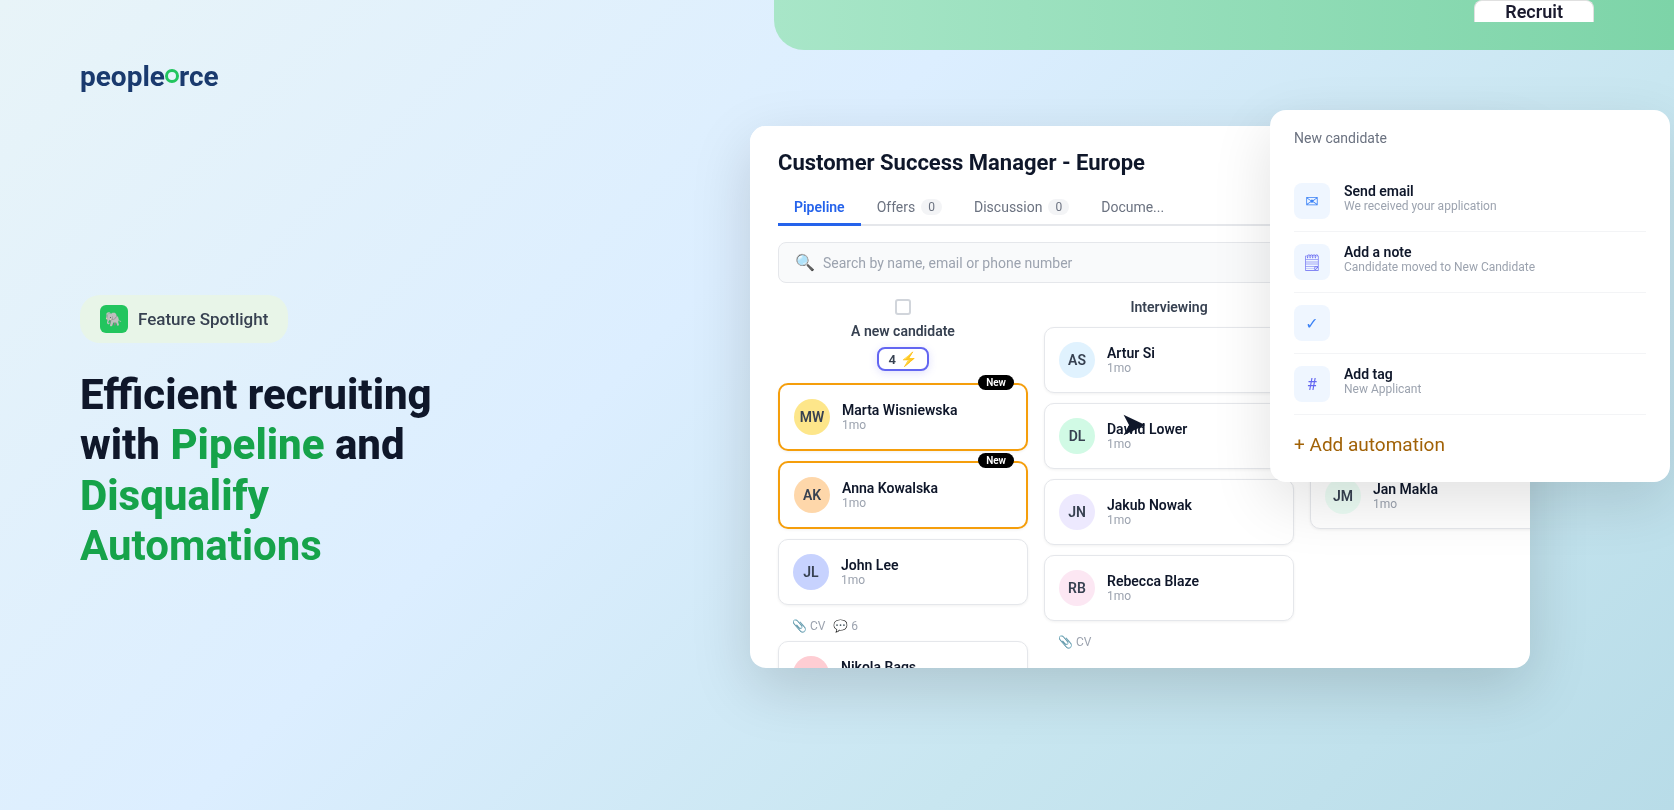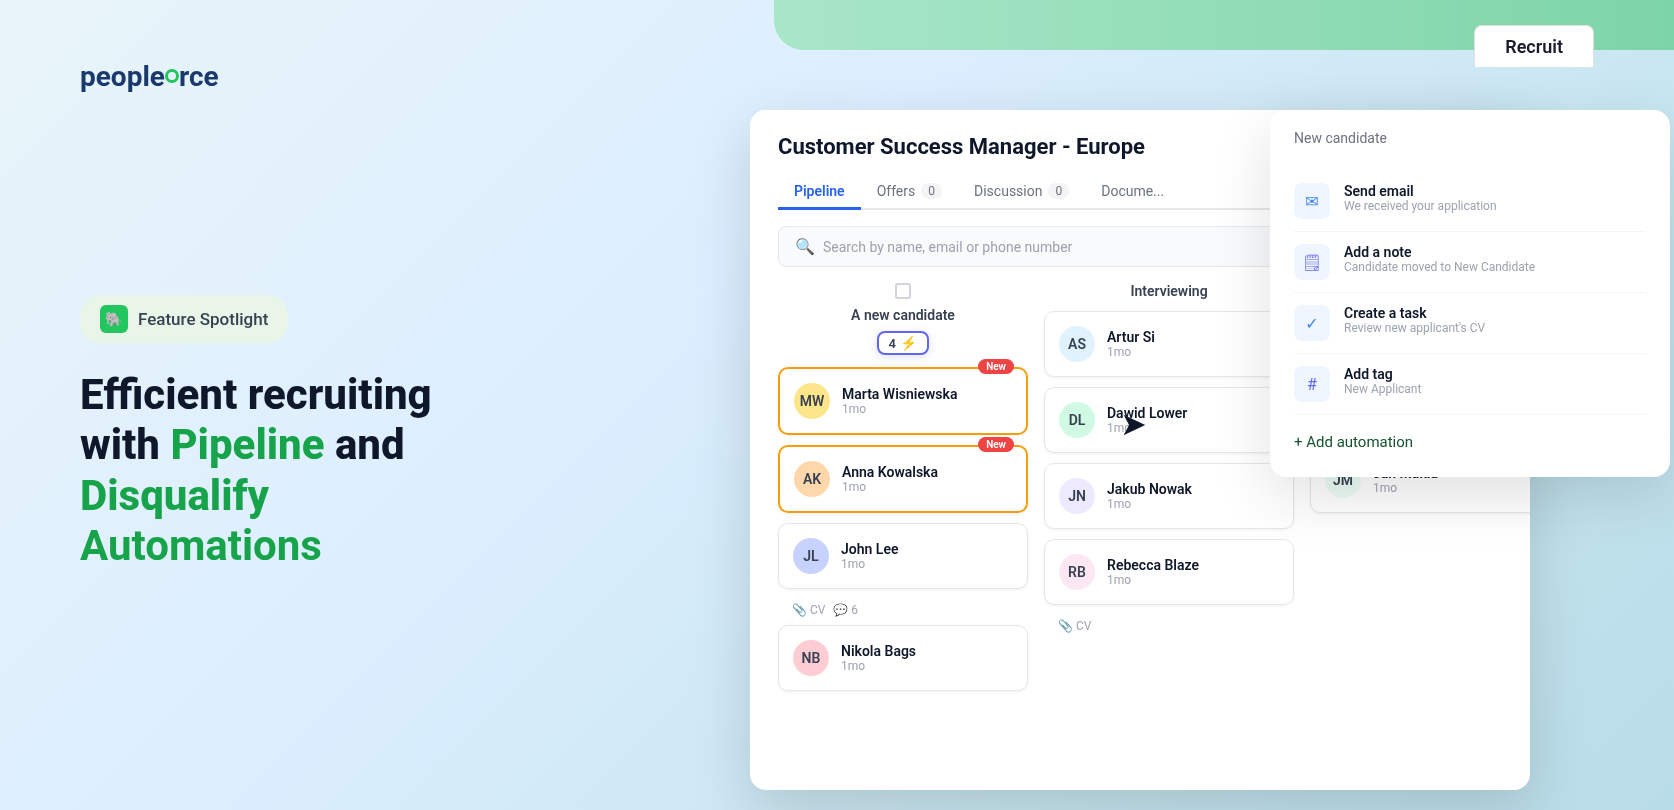--- a/index.html
+++ b/index.html
@@ -23,26 +23,26 @@
       border-radius: 0 0 0 30px;
       display: flex;
       align-items: center;
       justify-content: flex-end;
       padding-right: 60px;
     }
 
     .recruit-tab {
       background: white;
       border-radius: 8px 8px 0 0;
-      padding: 10px 30px;
+      padding: 0 30px;
       font-size: 18px;
       font-weight: 600;
       color: #1a1a2e;
       position: absolute;
-      top: 25px;
+      top: 0;
       right: 80px;
       border: 1px solid #e0e0e0;
       border-bottom: none;
     }
 
     
     .logo {
       position: absolute;
       top: 60px;
       left: 80px;
@@ -124,24 +124,24 @@
     }
     .headline-line4 {
       font-size: 42px;
       font-weight: 700;
       color: #16a34a;
     }
 
     
     .app-window {
       position: absolute;
-      top: 110px;
+      top: 126px;
       left: 750px;
       width: 780px;
-      height: 680px;
+      height: 542px;
       background: white;
       border-radius: 16px;
       box-shadow: 0 20px 60px rgba(0,0,0,0.15);
       overflow: hidden;
     }
 
     .app-header {
       padding: 24px 28px 0;
       background: white;
     }
@@ -255,21 +255,21 @@
       position: relative;
       box-shadow: 0 1px 3px rgba(0,0,0,0.06);
     }
     .candidate-card.new-badge-card {
       border: 2px solid #f59e0b;
     }
     .new-badge {
       position: absolute;
       top: -10px;
       right: 12px;
-      background: #ef4444;
+      background: #000000;
       color: white;
       font-size: 10px;
       font-weight: 600;
       padding: 2px 8px;
       border-radius: 10px;
     }
     .candidate-avatar {
       width: 36px;
       height: 36px;
       border-radius: 50%;
@@ -365,22 +365,22 @@
     }
     .auto-subtitle {
       font-size: 12px;
       color: #9ca3af;
     }
 
     .add-automation-btn {
       display: flex;
       align-items: center;
       gap: 6px;
-      color: #14532d;
-      font-size: 15px;
+      color: #a16207;
+      font-size: 19px;
       cursor: pointer;
       margin-top: 12px;
       padding: 6px 0;
     }
 
     
     .arrow-cursor {
       position: absolute;
       top: 405px;
       left: 1120px;
@@ -591,24 +591,20 @@
   <div class="automation-item">
     <div class="auto-icon note">🗒</div>
     <div class="auto-content">
       <div class="auto-title">Add a note</div>
       <div class="auto-subtitle">Candidate moved to New Candidate</div>
     </div>
   </div>
 
   <div class="automation-item">
     <div class="auto-icon task">✓</div>
-    <div class="auto-content">
-      <div class="auto-title">Create a task</div>
-      <div class="auto-subtitle">Review new applicant's CV</div>
-    </div>
   </div>
 
   <div class="automation-item">
     <div class="auto-icon tag">#</div>
     <div class="auto-content">
       <div class="auto-title">Add tag</div>
       <div class="auto-subtitle">New Applicant</div>
     </div>
   </div>
 

